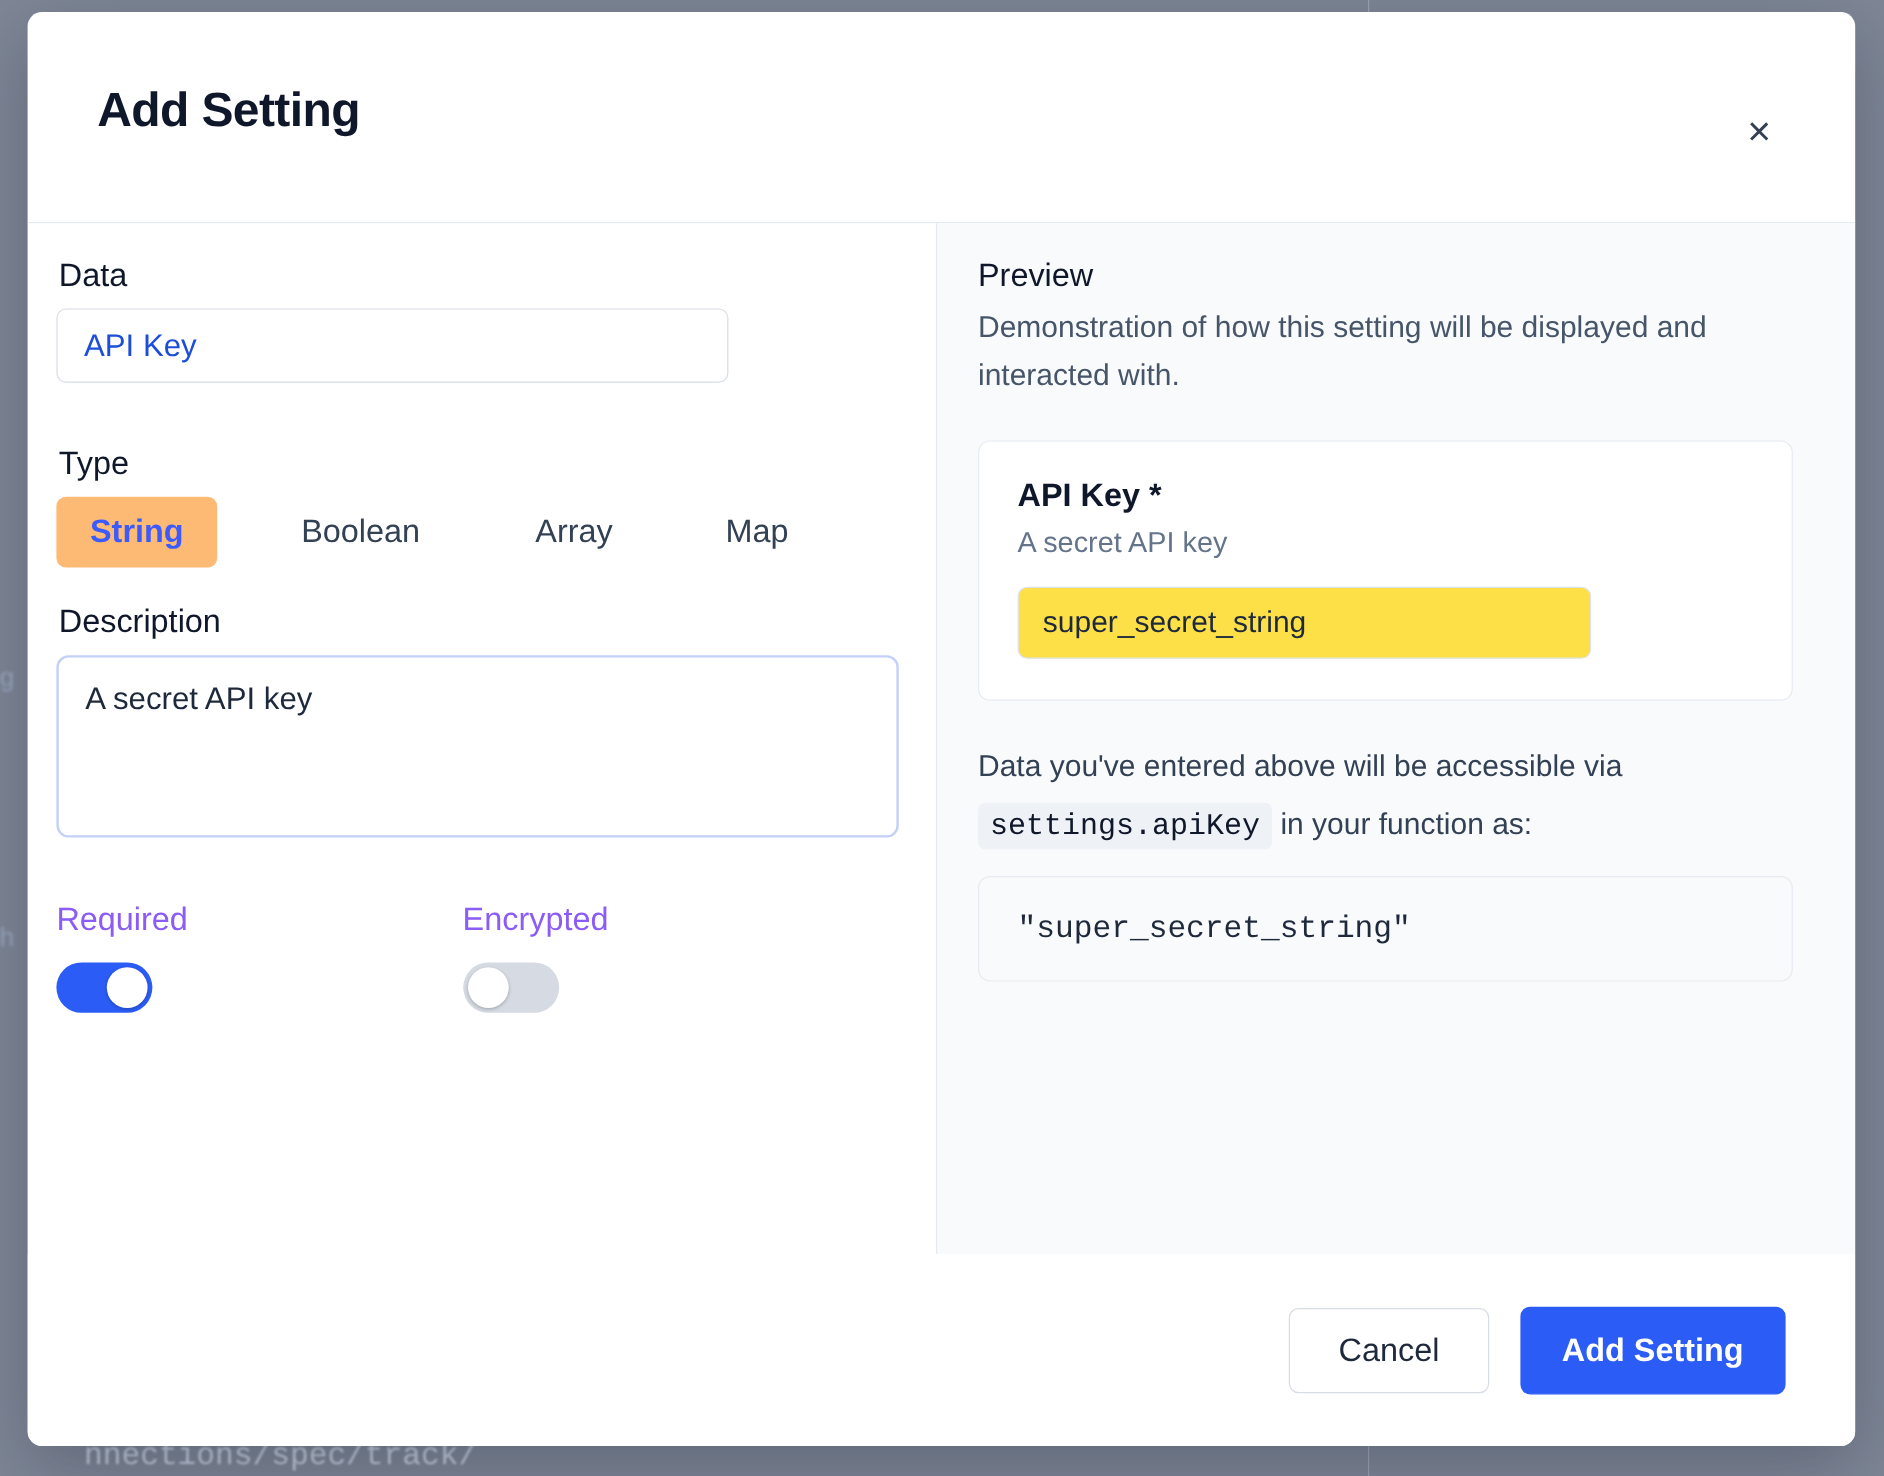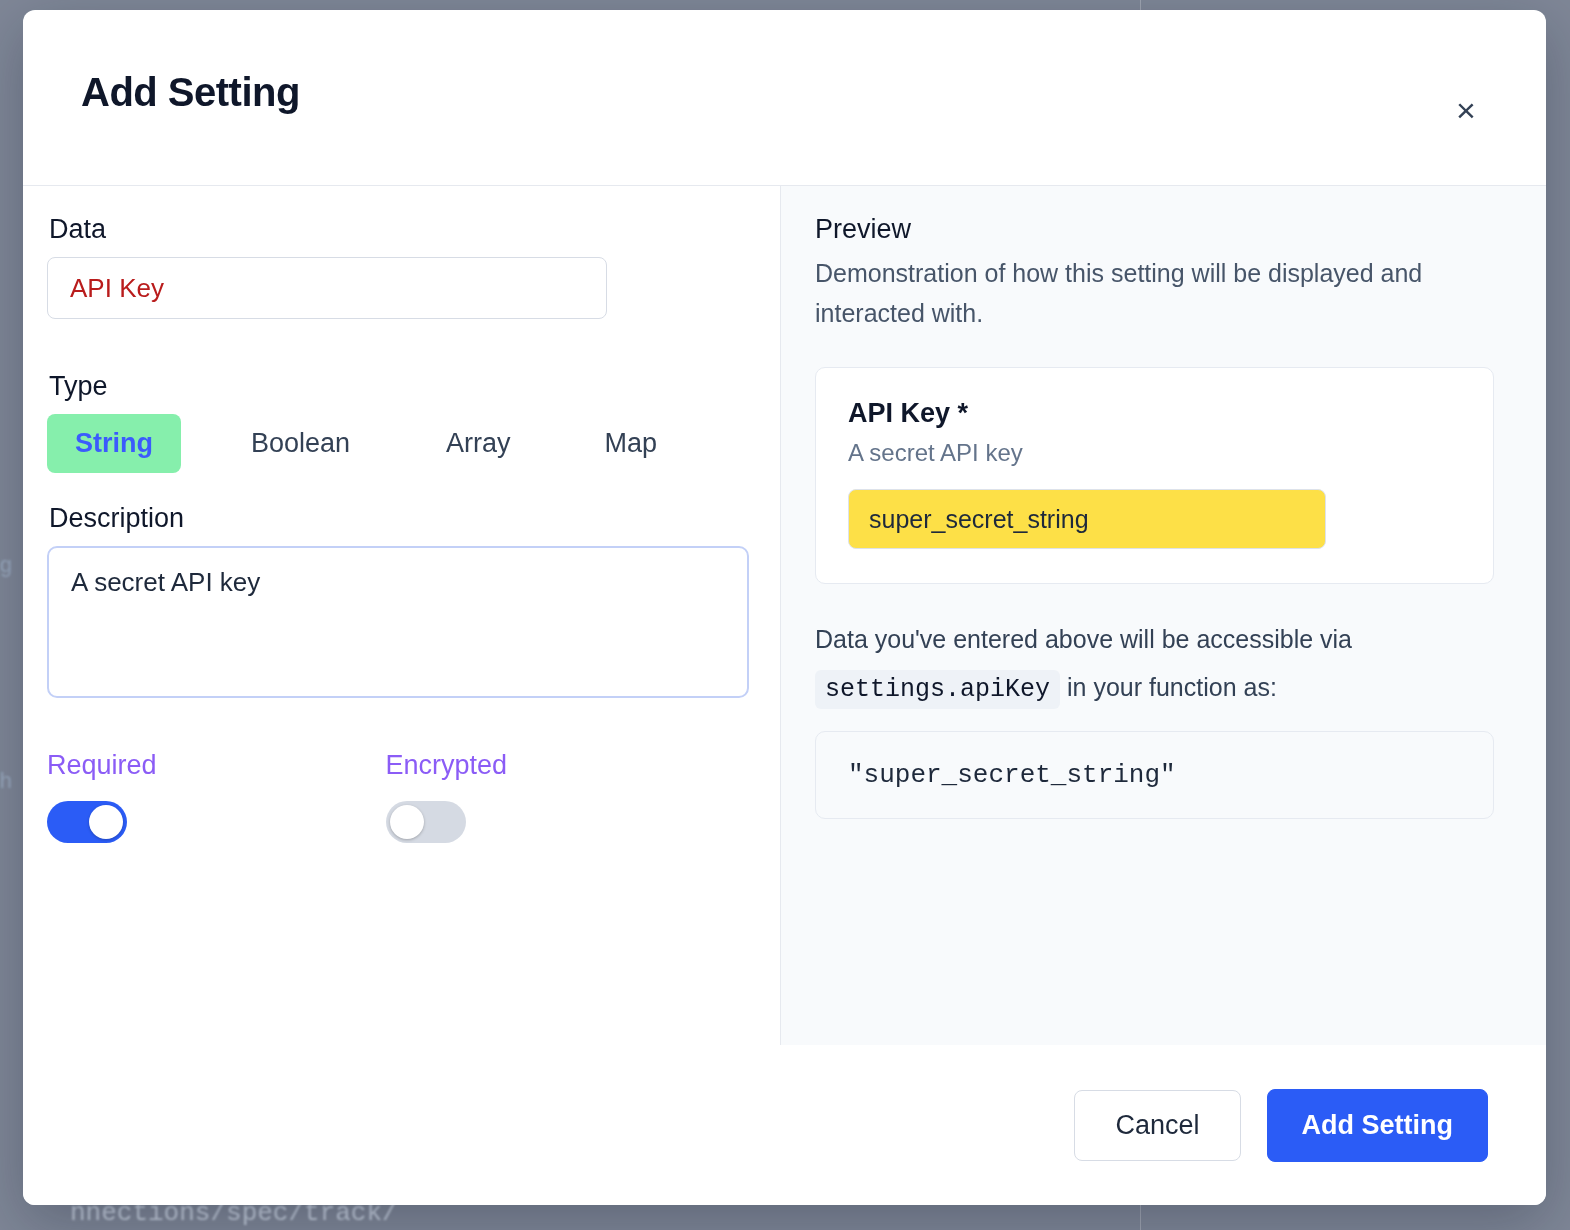--- a/index.html
+++ b/index.html
@@ -111,21 +111,21 @@
     margin: 0 0 12px 2px;
     display: block;
   }
   .text-input {
     width: 560px;
     height: 62px;
     border: 1px solid #d7dce5;
     border-radius: 8px;
     background: #ffffff;
     font-size: 26px;
-    color: #b91c1c;
+    color: #1d4ed8;
     padding: 0 22px;
     font-family: "Liberation Sans", sans-serif;
     outline: none;
   }
   .text-input.readonly {
     background: #eef1f6;
     border-color: #dfe4ec;
     color: #334155;
   }
   .field-gap { height: 26px; }
@@ -140,21 +140,21 @@
     font-size: 27px;
     color: #334155;
     padding: 14px 28px;
     border-radius: 8px;
     cursor: pointer;
     background: transparent;
     border: none;
     font-family: "Liberation Sans", sans-serif;
   }
   .type-tab.active {
-    background: #86efac;
+    background: #fdba74;
     color: #3b5bfd;
     font-weight: bold;
   }
   .type-tab.t-boolean { margin-left: 42px; }
   .type-tab.t-array { margin-left: 40px; }
   .type-tab.t-map { margin-left: 38px; text-align: right; }
 
   .desc-area {
     width: 702px;
     height: 152px;

